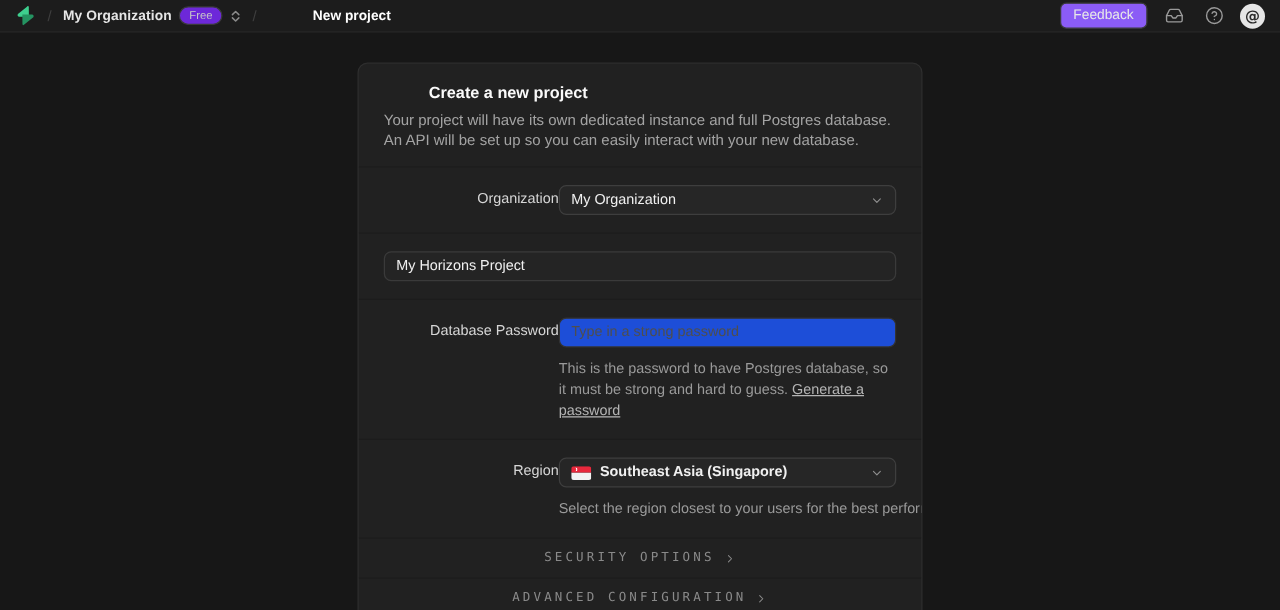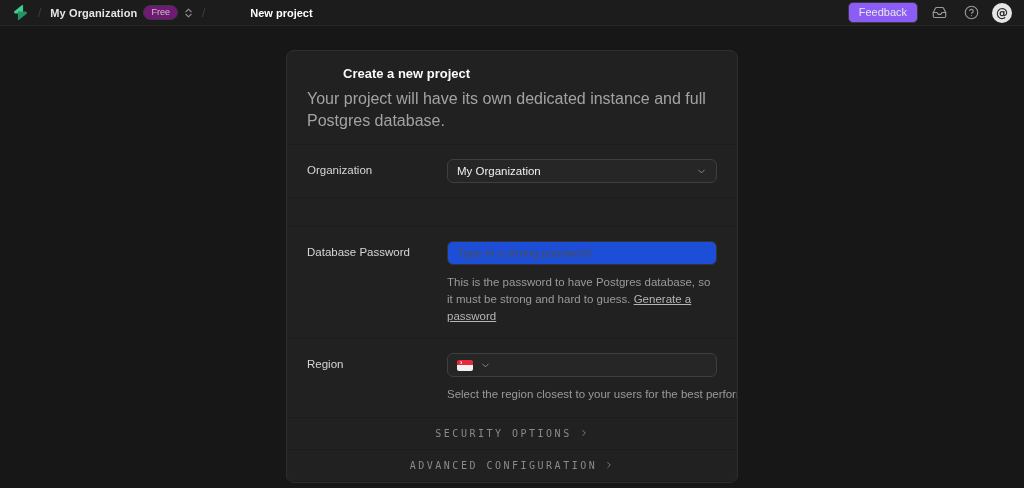--- a/index.html
+++ b/index.html
@@ -21,21 +21,21 @@
     justify-content: space-between;
     padding: 0 12px;
   }
   .tb-left { display: flex; align-items: center; gap: 9px; }
   .tb-right { display: flex; align-items: center; gap: 10px; }
   .crumb-sep { color: #3f3f3f; font-size: 12px; }
   .org-crumb { display: flex; align-items: center; gap: 6px; cursor: pointer; }
   .crumb-name { font-size: 11px; font-weight: 700; color: #e6e6e6; letter-spacing: .1px; }
   .badge {
     font-size: 9px; color: #c8c8c8;
-    border: 1px solid #3a3a3a; background: #701a75;
+    border: 1px solid #3a3a3a; background: #6d28d9;
     border-radius: 999px; padding: 1.5px 7px 2px; line-height: 1;
   }
   .chevrons-ud { display: flex; flex-direction: column; line-height: 0; }
   .page-crumb { font-size: 11px; font-weight: 700; color: #ffffff; margin-left: 36px; }
   .btn-outline {
     background: #8b5cf6; border: 1px solid #3a3a3a; color: #e8e8e8;
     font-size: 11px; font-weight: 400; border-radius: 5px;
     padding: 3px 10px 4px; cursor: pointer;
     font-family: "Liberation Sans", sans-serif;
   }
@@ -53,28 +53,28 @@
   .card {
     width: 452px;
     margin: 24px auto 0;
     background: #212121;
     border: 1px solid #2e2e2e;
     border-radius: 8px;
     overflow: hidden;
   }
   .card-header { padding: 15px 20px 13px; border-bottom: 1px solid #1c1c1c; }
   .card-title { font-size: 13px; font-weight: 700; color: #fafafa; margin-bottom: 7px; margin-left: 36px; }
-  .card-desc { font-size: 16px; color: #a3a3a3; line-height: 1.35; }
+  .card-desc { font-size: 12px; color: #a3a3a3; line-height: 1.35; }
 
   .form-row {
     display: flex;
     padding: 14px 20px;
     border-bottom: 1px solid #1c1c1c;
   }
-  .form-label { width: 140px; flex: none; font-size: 11.5px; color: #d6d6d6; padding-top: 5px; }
+  .form-label { width: 140px; flex: none; font-size: 11.5px; color: #d6d6d6; padding-top: 5px; text-align: right; }
   .form-control { flex: 1; min-width: 0; }
 
   .select-box {
     height: 24px;
     background: #262626;
     border: 1px solid #3e3e3e;
     border-radius: 6px;
     display: flex; align-items: center;
     padding: 0 9px;
     cursor: pointer;
@@ -166,55 +166,60 @@
     <span class="avatar">@</span>
   </div>
 </header>
 
 <main>
   <section class="card">
 
     <div class="card-header">
       <div class="card-title">Create a new project</div>
       <div class="card-desc">Your project will have its own dedicated instance and full Postgres database.</div>
+      <div class="card-desc">An API will be set up so you can easily interact with your new database.</div>
     </div>
 
     <div class="form-row">
       <label class="form-label">Organization</label>
       <div class="form-control">
         <div class="select-box">
           <span class="select-value">My Organization</span>
           <span>
             <svg width="11" height="11" viewBox="0 0 24 24" fill="none" stroke="#8f8f8f" stroke-width="2" stroke-linecap="round" stroke-linejoin="round">
                 <path d="M6 9l6 6 6-6"></path>
               </svg>
           </span>
         </div>
       </div>
     </div>
 
     <div class="form-row">
+      <div class="form-control">
+        <input class="text-input" type="text" value="My Horizons Project" style="">
+      </div>
     </div>
 
     <div class="form-row">
       <label class="form-label">Database Password</label>
       <div class="form-control">
         <input class="text-input password" type="password" placeholder="Type in a strong password" style="">
         <div class="helper"><span>This is the password to have Postgres database, so it must be strong and hard to guess. </span><a>Generate a password</a></div>
       </div>
     </div>
 
     <div class="form-row">
       <label class="form-label">Region</label>
       <div class="form-control">
         <div class="select-box">
           <span class="flag">
               <span class="top"></span>
               <span class="bottom"></span>
             </span>
+          <span class="select-value" style="font-weight:700;">Southeast Asia (Singapore)</span>
           <span>
             <svg width="11" height="11" viewBox="0 0 24 24" fill="none" stroke="#8f8f8f" stroke-width="2" stroke-linecap="round" stroke-linejoin="round">
                 <path d="M6 9l6 6 6-6"></path>
               </svg>
           </span>
         </div>
         <div class="helper" style="white-space:nowrap;">Select the region closest to your users for the best performance.</div>
       </div>
     </div>
 

